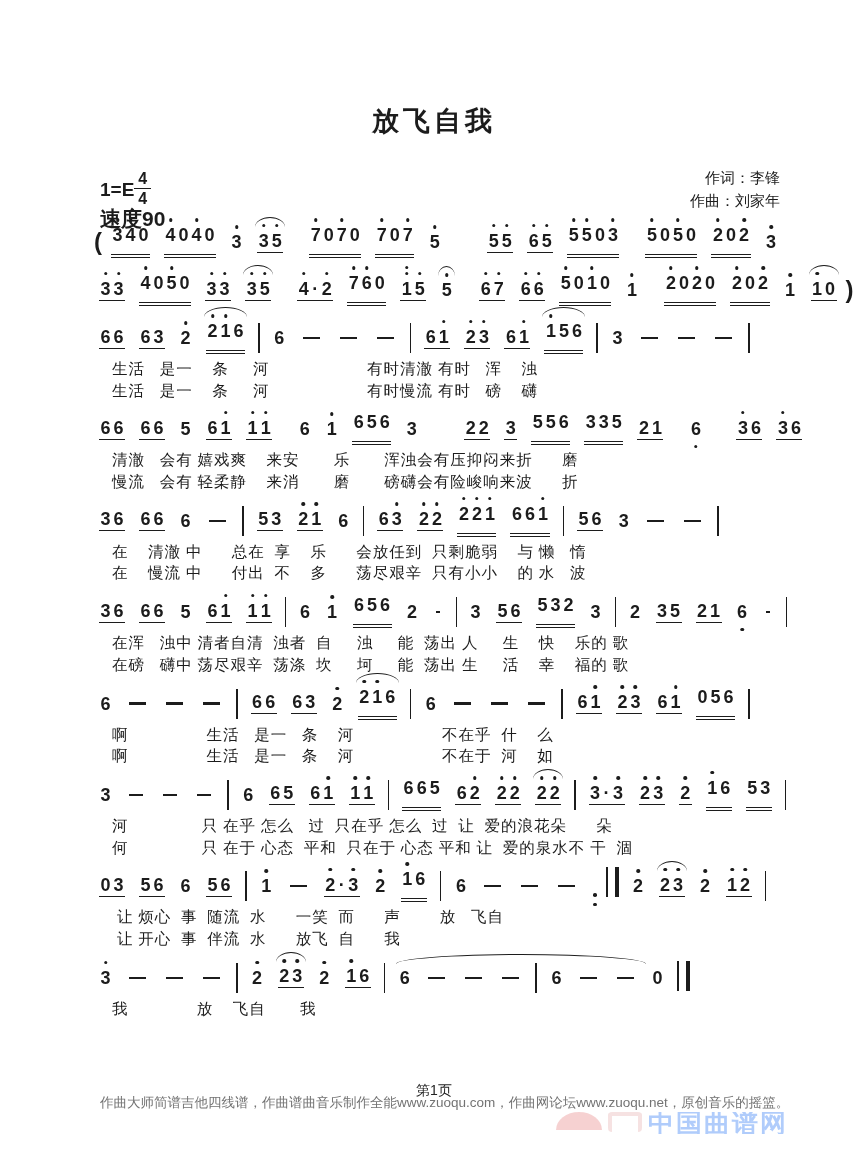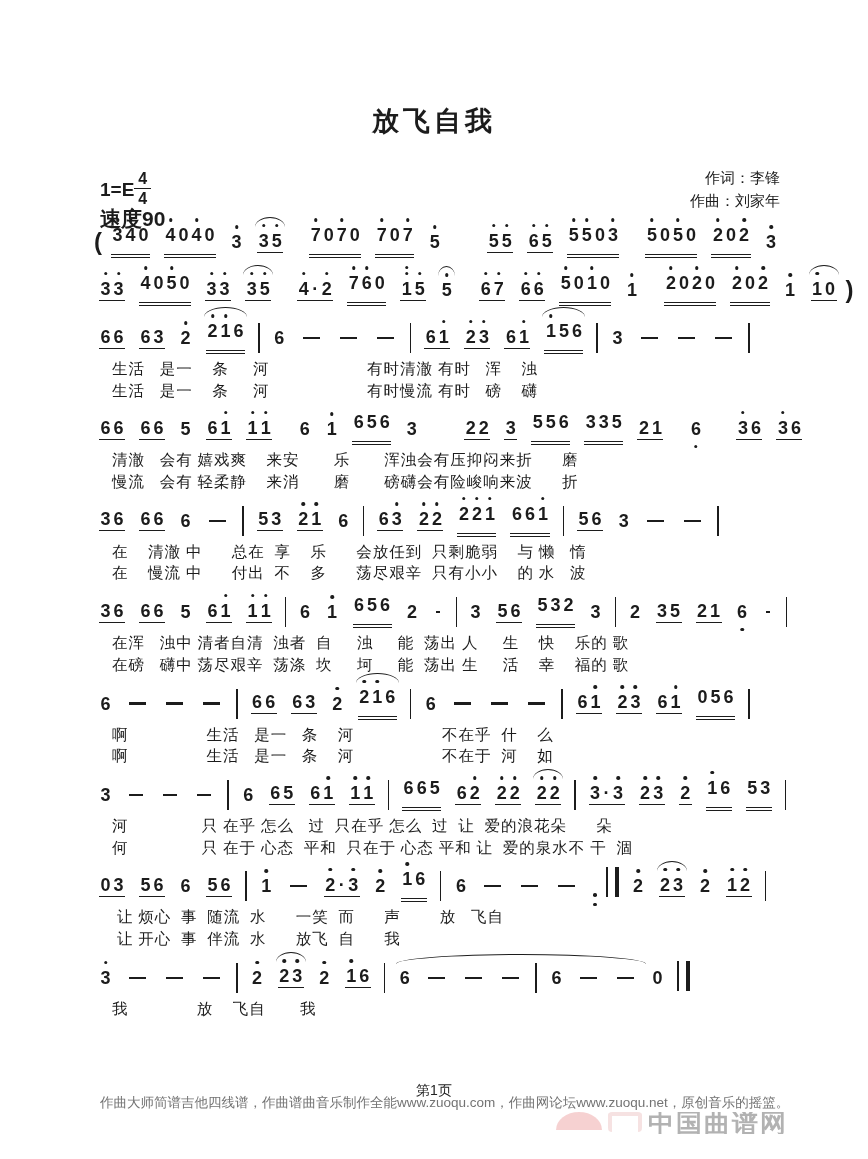--- a/index.html
+++ b/index.html
@@ -41,21 +41,21 @@
   .lyrics{font-size:15.5px;line-height:1.4;white-space:pre;letter-spacing:1px;margin-left:20px;
           font-family:"Liberation Serif","DejaVu Serif",serif;}
 
   
   .pageno{position:absolute;top:1082px;left:0;width:100%;text-align:center;font-size:14px;color:#222;}
   .watermark{position:absolute;top:1094px;left:100px;width:700px;font-size:13.5px;color:#737373;
              white-space:nowrap;overflow:hidden;}
   .logo{position:absolute;top:1112px;right:80px;display:flex;align-items:flex-start;gap:6px;opacity:.4;}
   .logo .blob{width:46px;height:18px;background:#e98f8f;border-radius:50% 50% 10% 10%/100% 100% 0 0;}
   .logo .blob2{width:26px;height:16px;border:4px solid #e9b9b9;border-bottom:none;border-radius:4px;}
-  .logo .txt{font-size:26px;font-weight:700;color:#404040;letter-spacing:2px;line-height:.9;height:22px;overflow:hidden;}
+  .logo .txt{font-size:26px;font-weight:700;color:#3b82f6;letter-spacing:2px;line-height:.9;height:22px;overflow:hidden;}
 </style>
 </head>
 <body>
 
 <div class="page">
   <div class="title">放飞自我</div>
 
   <div class="keyrow">
     <span>1=E</span>
     <span class="meter">

